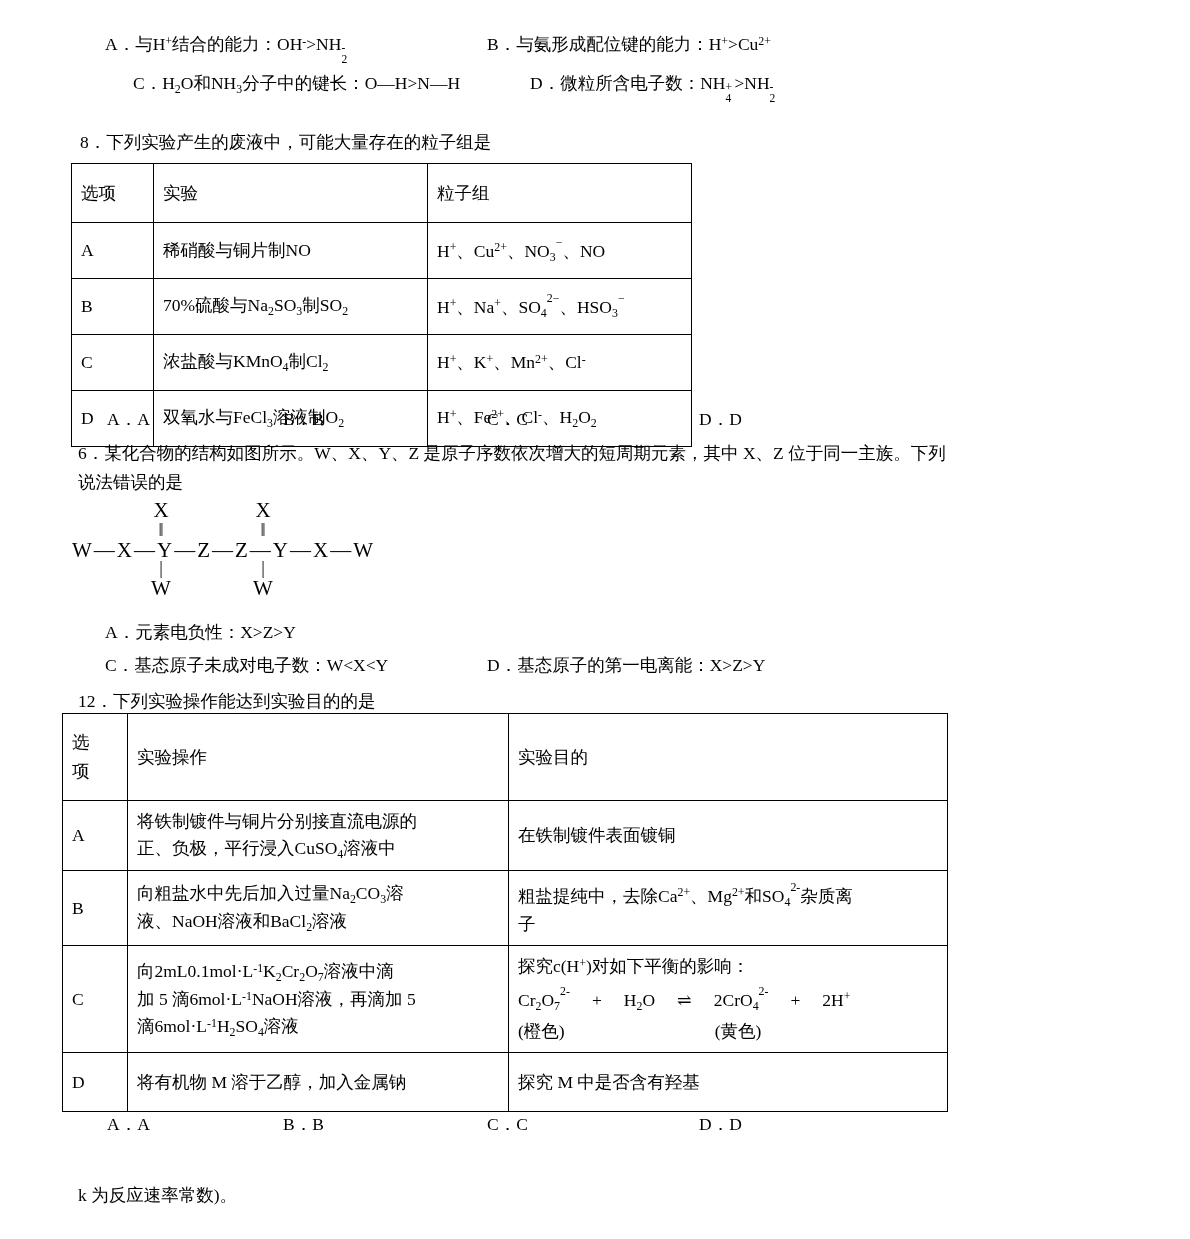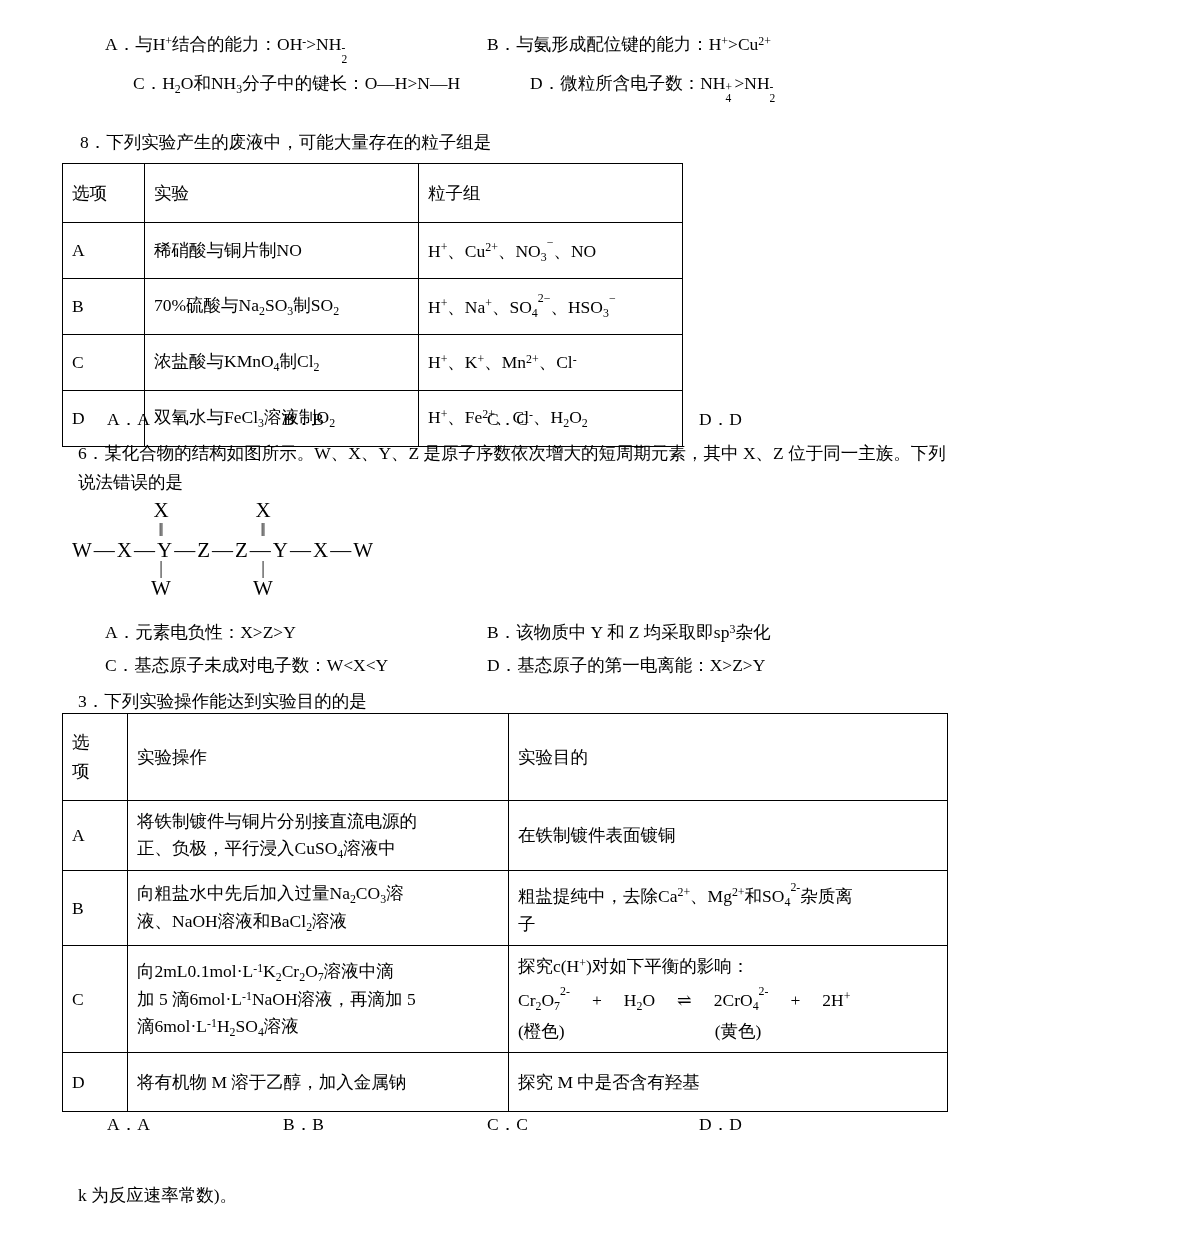--- a/index.html
+++ b/index.html
@@ -67,21 +67,21 @@
     padding: 7px 9px;
     vertical-align: middle;
     line-height: 1.65;
   }
   table.qtable td.opt {
     text-align: left;
     vertical-align: middle;
   }
 
   
-  #table8 { position: absolute; left: 62px; top: 163px; width: 563px; }
+  #table8 { position: absolute; left: 71px; top: 163px; width: 563px; }
   #table8 td.c0 { width: 63px; }
   #table8 td.c1 { width: 255px; margin-left: 13px; }
   #table8 td.c2 { width: 245px; }
   #table8 tr.hdr td { height: 44px; }
   #table8 tr.body td { height: 41px; }
 
   
   #table10 { position: absolute; left: 62px; top: 713px; width: 828px; }
   #table10 td.c0 { width: 46px; text-align: left; }
   #table10 td.c1 { width: 362px; }
@@ -210,25 +210,24 @@
       <span class="sbond">|</span>
       <span>W</span>
     </div>
     <div class="branch-bot" style="left:180px; top:60px;">
       <span class="sbond">|</span>
       <span>W</span>
     </div>
   </div>
 
   <div class="opt-row" style="left:105px; top:620px;">A．元素电负性：X&gt;Z&gt;Y</div>
-  <div class="opt-row" style="left:487px; top:620px;"><span>B．该物质中 Y 和 Z 均采取即sp</span><sup>3</sup><span>杂化</span></div>
   <div class="opt-row" style="left:105px; top:653px;">C．基态原子未成对电子数：W&lt;X&lt;Y</div>
   <div class="opt-row" style="left:487px; top:653px;">D．基态原子的第一电离能：X&gt;Z&gt;Y</div>
 
-  <div class="qline abs" style="left:66px; top:688px;">3．下列实验操作能达到实验目的的是</div>
+  <div class="qline abs" style="left:66px; top:688px;">12．下列实验操作能达到实验目的的是</div>
 
   <table class="qtable" id="table10">
     <tbody>
         <tr>
       <td class="c0" style="height:72px;">
         <div>选</div>
         <div>项</div>
       </td>
       <td class="c1">实验操作</td>
       <td class="c2">实验目的</td>

